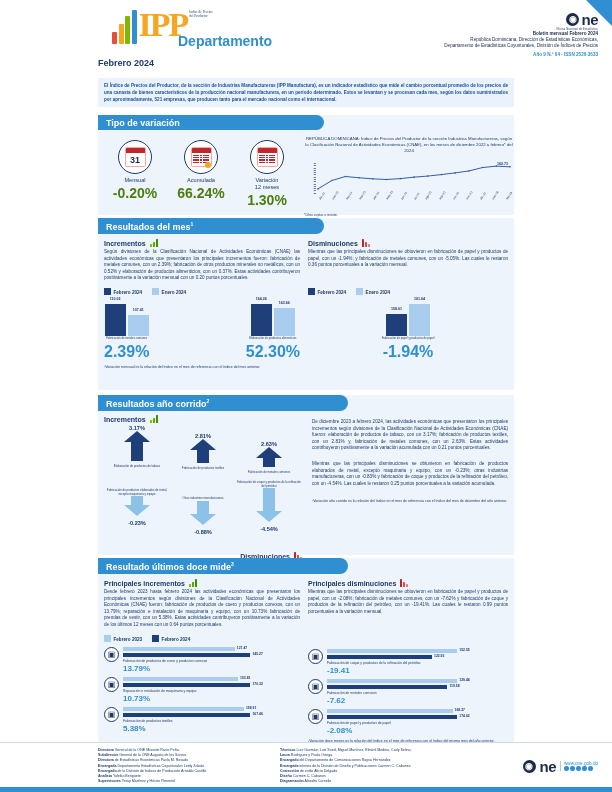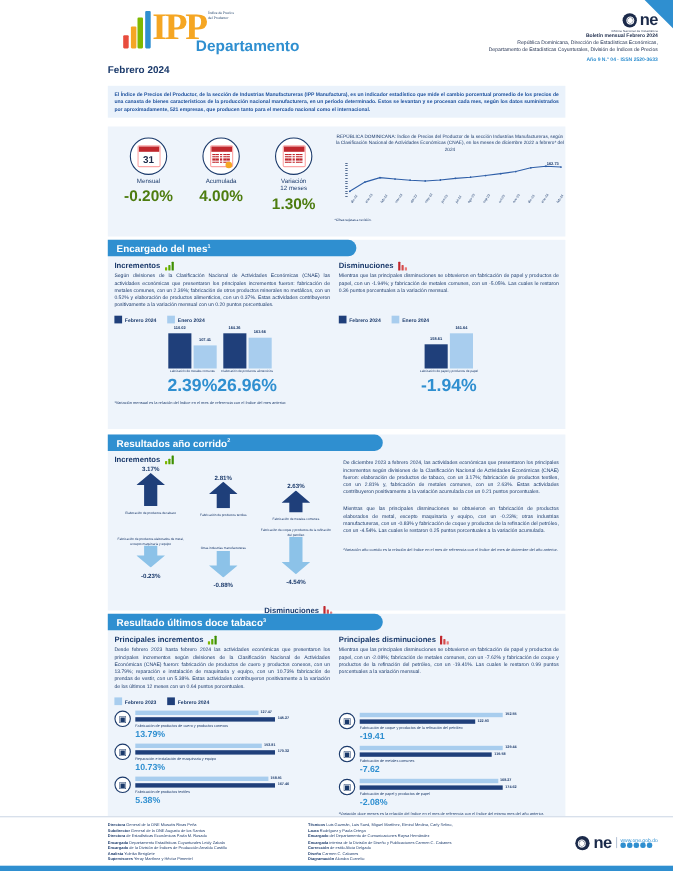--- a/index.html
+++ b/index.html
@@ -155,20 +155,23 @@
       <div class="bol-line2">Departamento de Estadísticas Coyunturales, División de Índices de Precios</div>
       <div class="issn">Año 9 N.° 04 · ISSN 2520-3633</div>
     </div>
 
     <div class="fecha">Febrero 2024</div>
   </div>
 
   <div class="intro">El Índice de Precios del Productor, de la sección de Industrias Manufactureras (IPP Manufactura), es un indicador estadístico que mide el cambio porcentual promedio de los precios de una canasta de bienes característicos de la producción nacional manufacturera, en un período determinado. Estos se levantan y se procesan cada mes, según los datos suministrados por aproximadamente, 521 empresas, que producen tanto para el mercado nacional como el internacional.</div>
 
   <div class="panel" style="top:115px;height:100px;">
+    <div class="band">
+      <span>Tipo de variación</span>
+    </div>
 
     <div style="display:flex;padding:6px 4px 0 4px;">
 
       <div style="display:flex;justify-content:space-around;width:200px;padding-top:4px;">
 
         <div class="tv-item">
           <div class="tv-circle">
             <div class="cal">
                 <div class="cal-top"></div>
                 <div class="cal-num">31</div>
@@ -201,21 +204,21 @@
                   <i></i>
                   <i></i>
                   <i></i>
                   <i></i>
                   <i></i>
               </div>
             </div>
             <span style="position:absolute;right:6px;bottom:5px;width:6px;height:6px;border-radius:50%;background:#f5a623;"></span>
           </div>
           <div class="tv-label">Acumulada</div>
-          <div class="tv-val">4.00%</div>
+          <div class="tv-val">66.24%</div>
         </div>
 
         <div class="tv-item">
           <div class="tv-circle">
             <div class="cal">
                 <div class="cal-top"></div>
               <div class="cal-grid">
                 <i></i>
                   <i></i>
                   <i></i>
@@ -303,21 +306,21 @@
             <span>ene-24</span>
             <span>feb-24</span>
           </div>
         <div style="font-size:3px;color:#1b3a6b;margin-top:1px;">*Cifras sujetas a revisión.</div>
       </div>
     </div>
   </div>
 
   <div class="panel" style="top:218px;height:172px;">
     <div class="band">
-      <span>Encargado del mes</span><sup>1</sup>
+      <span>Resultados del mes</span><sup>1</sup>
     </div>
 
     <div style="display:flex;gap:8px;padding:5px 6px 0 6px;">
       <div style="width:196px;">
         <div class="subhead">
           <span>Incrementos</span>
           <span class="minibars">
             <i style="height:3px;background:#7fb800"></i>
               <i style="height:5.5px;background:#5aa800"></i>
               <i style="height:8px;background:#3d8f00"></i>
@@ -337,21 +340,21 @@
         <div class="para" style="margin-top:2px;">Mientras que las principales disminuciones se obtuvieron en fabricación de papel y productos de papel, con un -1.94%; y fabricación de metales comunes, con un -5.05%. Las cuales le restaron 0.36 puntos porcentuales a la variación mensual.</div>
       </div>
     </div>
 
     <div style="display:flex;gap:8px;padding:6px 6px 0 6px;">
       <div style="width:196px;">
         <div class="legend">
           <span><span class="sw" style="background:#1f3f7a"></span><b>Febrero 2024</b></span>
           <span><span class="sw" style="background:#a8cdee"></span><b>Enero 2024</b></span>
         </div>
-        <div style="display:flex;justify-content:center;margin-top:7px;" id="inc-groups">
+        <div style="display:flex;justify-content:space-between;margin-top:7px;" id="inc-groups">
             <div class="vgroup">
               <div class="vbars">
                 <div class="vbar" style="height:31.995736769181576px;background:#1f3f7a">
                   <span class="lbl">110.02</span>
                 </div>
                 <div class="vbar" style="height:20.86870433310042px;background:#a8cdee">
                   <span class="lbl">107.41</span>
                 </div>
               </div>
               <div class="vcap">Fabricación de metales comunes</div>
@@ -360,21 +363,21 @@
             <div class="vgroup">
               <div class="vbars">
                 <div class="vbar" style="height:31.994109754900357px;background:#1f3f7a">
                   <span class="lbl">164.26</span>
                 </div>
                 <div class="vbar" style="height:28.459962695114406px;background:#a8cdee">
                   <span class="lbl">163.66</span>
                 </div>
               </div>
               <div class="vcap">Elaboración de productos alimenticios</div>
-              <div class="vpct">26.96%</div>
+              <div class="vpct">52.30%</div>
             </div>
           </div>
       </div>
       <div style="flex:1;">
         <div class="legend">
           <span><span class="sw" style="background:#1f3f7a"></span><b>Febrero 2024</b></span>
           <span><span class="sw" style="background:#a8cdee"></span><b>Enero 2024</b></span>
         </div>
         <div style="display:flex;justify-content:space-around;margin-top:7px;" id="dec-groups">
             <div class="vgroup">
@@ -447,21 +450,21 @@
       <div style="flex:1;padding-top:4px;">
         <div class="para">De diciembre 2023 a febrero 2024, las actividades económicas que presentaron los principales incrementos según divisiones de la Clasificación Nacional de Actividades Económicas (CNAE) fueron: elaboración de productos de tabaco, con un 3.17%; fabricación de productos textiles, con un 2.81% y, fabricación de metales comunes, con un 2.63%. Estas actividades contribuyeron positivamente a la variación acumulada con un 0.21 puntos porcentuales.</div>
         <div class="para" style="margin-top:9px;">Mientras que las principales disminuciones se obtuvieron en fabricación de productos elaborados de metal, excepto maquinaria y equipo, con un -0.23%; otras industrias manufactureras, con un -0.83% y fabricación de coque y productos de la refinación del petróleo, con un -4.54%. Las cuales le restaron 0.25 puntos porcentuales a la variación acumulada.</div>
         <div class="foot-note" style="margin-top:12px;">²Variación año corrido es la relación del índice en el mes de referencia con el índice del mes de diciembre del año anterior.</div>
       </div>
     </div>
   </div>
 
   <div class="panel" style="top:558px;height:186px;">
     <div class="band wide">
-      <span>Resultado últimos doce tabaco</span><sup>3</sup>
+      <span>Resultado últimos doce mide</span><sup>3</sup>
     </div>
 
     <div style="display:flex;gap:8px;padding:5px 6px 0 6px;">
       <div style="width:196px;">
         <div class="subhead">
           <span>Principales incrementos</span>
           <span class="minibars">
             <i style="height:3px;background:#7fb800"></i>
               <i style="height:5.5px;background:#5aa800"></i>
               <i style="height:8px;background:#3d8f00"></i>

